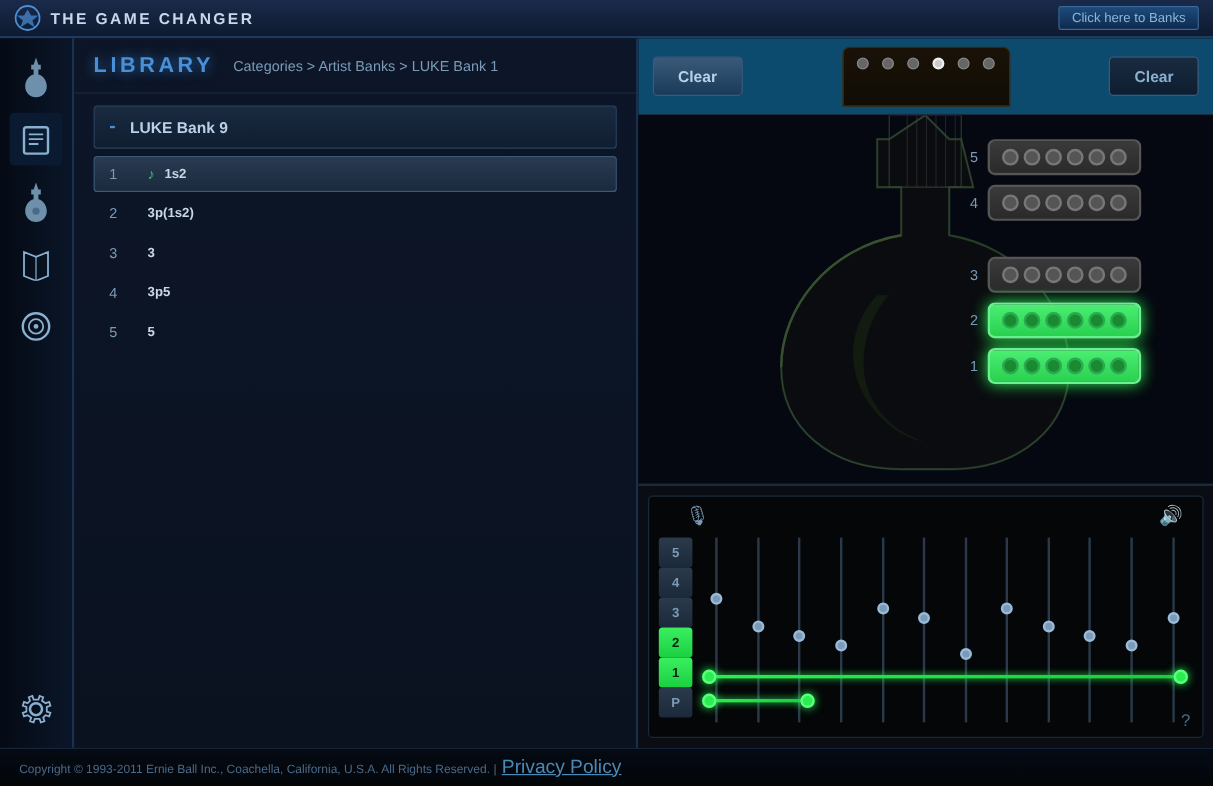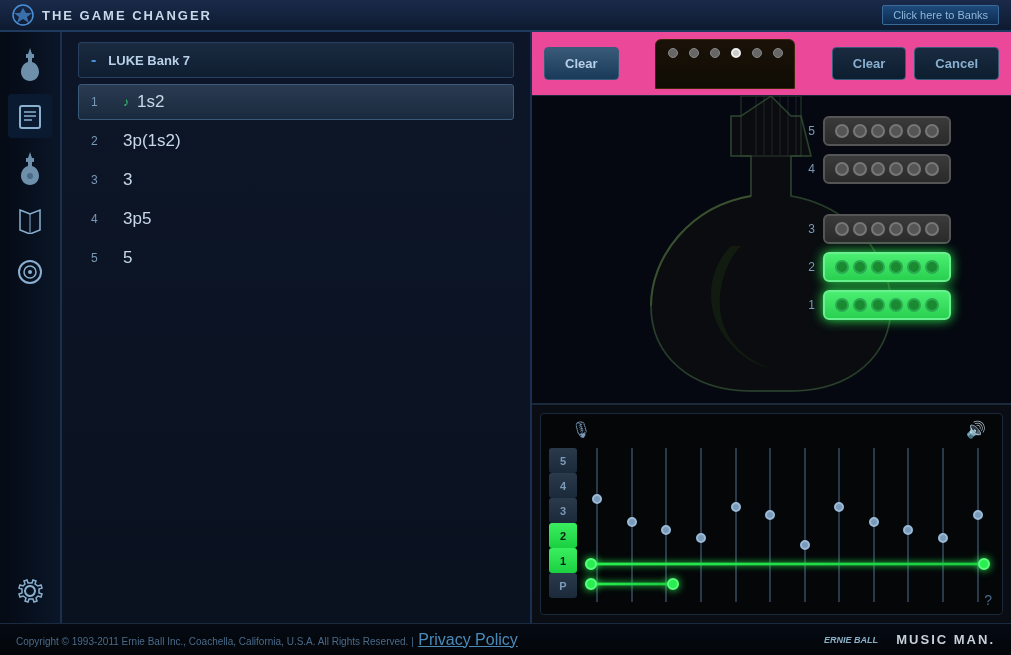--- a/index.html
+++ b/index.html
@@ -151,35 +151,36 @@
       width: 20px;
       margin-right: 12px;
     }
     .preset-icon {
       color: #2ecc71;
       font-size: 12px;
       margin-right: 8px;
     }
     .preset-name {
       color: #c8d8e8;
-      font-size: 17px;
+      font-size: 11px;
+      font-weight: bold;
     }
 
     
     #right-panel {
       flex: 1;
       background: #0a0e14;
       display: flex;
       flex-direction: column;
     }
 
     
     #toolbar {
       height: 64px;
-      background: #ec4899;
+      background: #0c4a6e;
       display: flex;
       align-items: center;
       padding: 0 12px;
       gap: 8px;
       border-bottom: 1px solid #1a2a3a;
     }
     .toolbar-btn {
       padding: 8px 20px;
       border-radius: 4px;
       font-size: 13px;
@@ -465,25 +466,29 @@
 
     <div class="sidebar-item" style="margin-bottom:10px;">
       <svg width="30" height="30" viewBox="0 0 30 30">
         <path d="M15 10 A5 5 0 1 1 14.99 10 Z" fill="none" stroke="#8ab0d0" stroke-width="2"></path>
         <path d="M12 4 L13 7 L17 7 L18 4 L21 5 L20 8 L23 10 L26 9 L27 12 L24 13 L24 17 L27 18 L26 21 L23 20 L21 22 L22 25 L19 26 L18 23 L14 23 L13 26 L10 25 L11 22 L8 20 L5 21 L4 18 L7 17 L7 13 L4 12 L5 9 L8 10 L10 8 L9 5 Z" fill="none" stroke="#8ab0d0" stroke-width="1.5"></path>
       </svg>
     </div>
   </div>
 
   <div id="library-panel">
+    <div id="library-header">
+      <span id="library-title">LIBRARY</span>
+      <span id="breadcrumb">Categories &gt; Artist Banks &gt; LUKE Bank 1</span>
+    </div>
     <div id="library-content">
 
       <div class="category-row">
         <span class="category-minus">-</span>
-        <span class="category-name">LUKE Bank 7</span>
+        <span class="category-name">LUKE Bank 9</span>
       </div>
 
       <div class="preset-row active">
         <span class="preset-num">1</span>
         <span class="preset-icon">♪</span>
         <span class="preset-name">1s2</span>
       </div>
       <div class="preset-row">
         <span class="preset-num">2</span>
         <span class="preset-name">3p(1s2)</span>
@@ -514,21 +519,20 @@
             <div style="width:10px;height:10px;border-radius:50%;background:#666;border:1px solid #888;"></div>
             <div style="width:10px;height:10px;border-radius:50%;background:#666;border:1px solid #888;"></div>
             <div style="width:10px;height:10px;border-radius:50%;background:#666;border:1px solid #888;"></div>
             <div style="width:10px;height:10px;border-radius:50%;background:#ccc;border:2px solid #eee;"></div>
             <div style="width:10px;height:10px;border-radius:50%;background:#666;border:1px solid #888;"></div>
             <div style="width:10px;height:10px;border-radius:50%;background:#666;border:1px solid #888;"></div>
           </div>
         </div>
       </div>
       <button class="toolbar-btn" id="sync-btn">Clear</button>
-      <button class="toolbar-btn" id="cancel-btn">Cancel</button>
     </div>
 
     <div id="guitar-area">
 
       <svg style="position:absolute;right:0;top:0;width:480px;height:300px;" viewBox="0 0 480 300" preserveAspectRatio="none">
 
         <path d="M240 0 L260 20 L270 20 L280 60 L260 60 L260 100 C320 110 360 160 360 210 C360 260 320 295 260 295 L220 295 C160 295 120 260 120 210 C120 160 160 110 220 100 L220 60 L200 60 L200 20 L210 20 Z" fill="#0a0c10" stroke="#2a3a2a" stroke-width="1"></path>
 
         <path d="M120 210 C120 160 160 110 220 100" fill="none" stroke="#3a4a2a" stroke-width="2"></path>
         <path d="M260 100 C320 110 360 160 360 210" fill="none" stroke="#1a2a1a" stroke-width="1"></path>
@@ -711,21 +715,13 @@
     </div>
   </div>
 
 </div>
 
 <div id="footer">
   <div>
     <span id="footer-text">Copyright © 1993-2011 Ernie Ball Inc., Coachella, California, U.S.A. All Rights Reserved. |</span>
     <span id="footer-link">Privacy Policy</span>
   </div>
-  <div id="footer-logo">
-    <span id="ernie-ball-logo">
-      <svg width="70" height="20" viewBox="0 0 70 20">
-        <text x="2" y="14" font-size="9" fill="#8ab0c8" font-style="italic" font-weight="bold" font-family="Arial">ERNIE BALL</text>
-      </svg>
-    </span>
-    <span id="music-man-logo" style="color:#c8d0d8;font-size:13px;font-weight:bold;letter-spacing:2px;">MUSIC MAN.</span>
-  </div>
 </div>
 
 </body></html>

